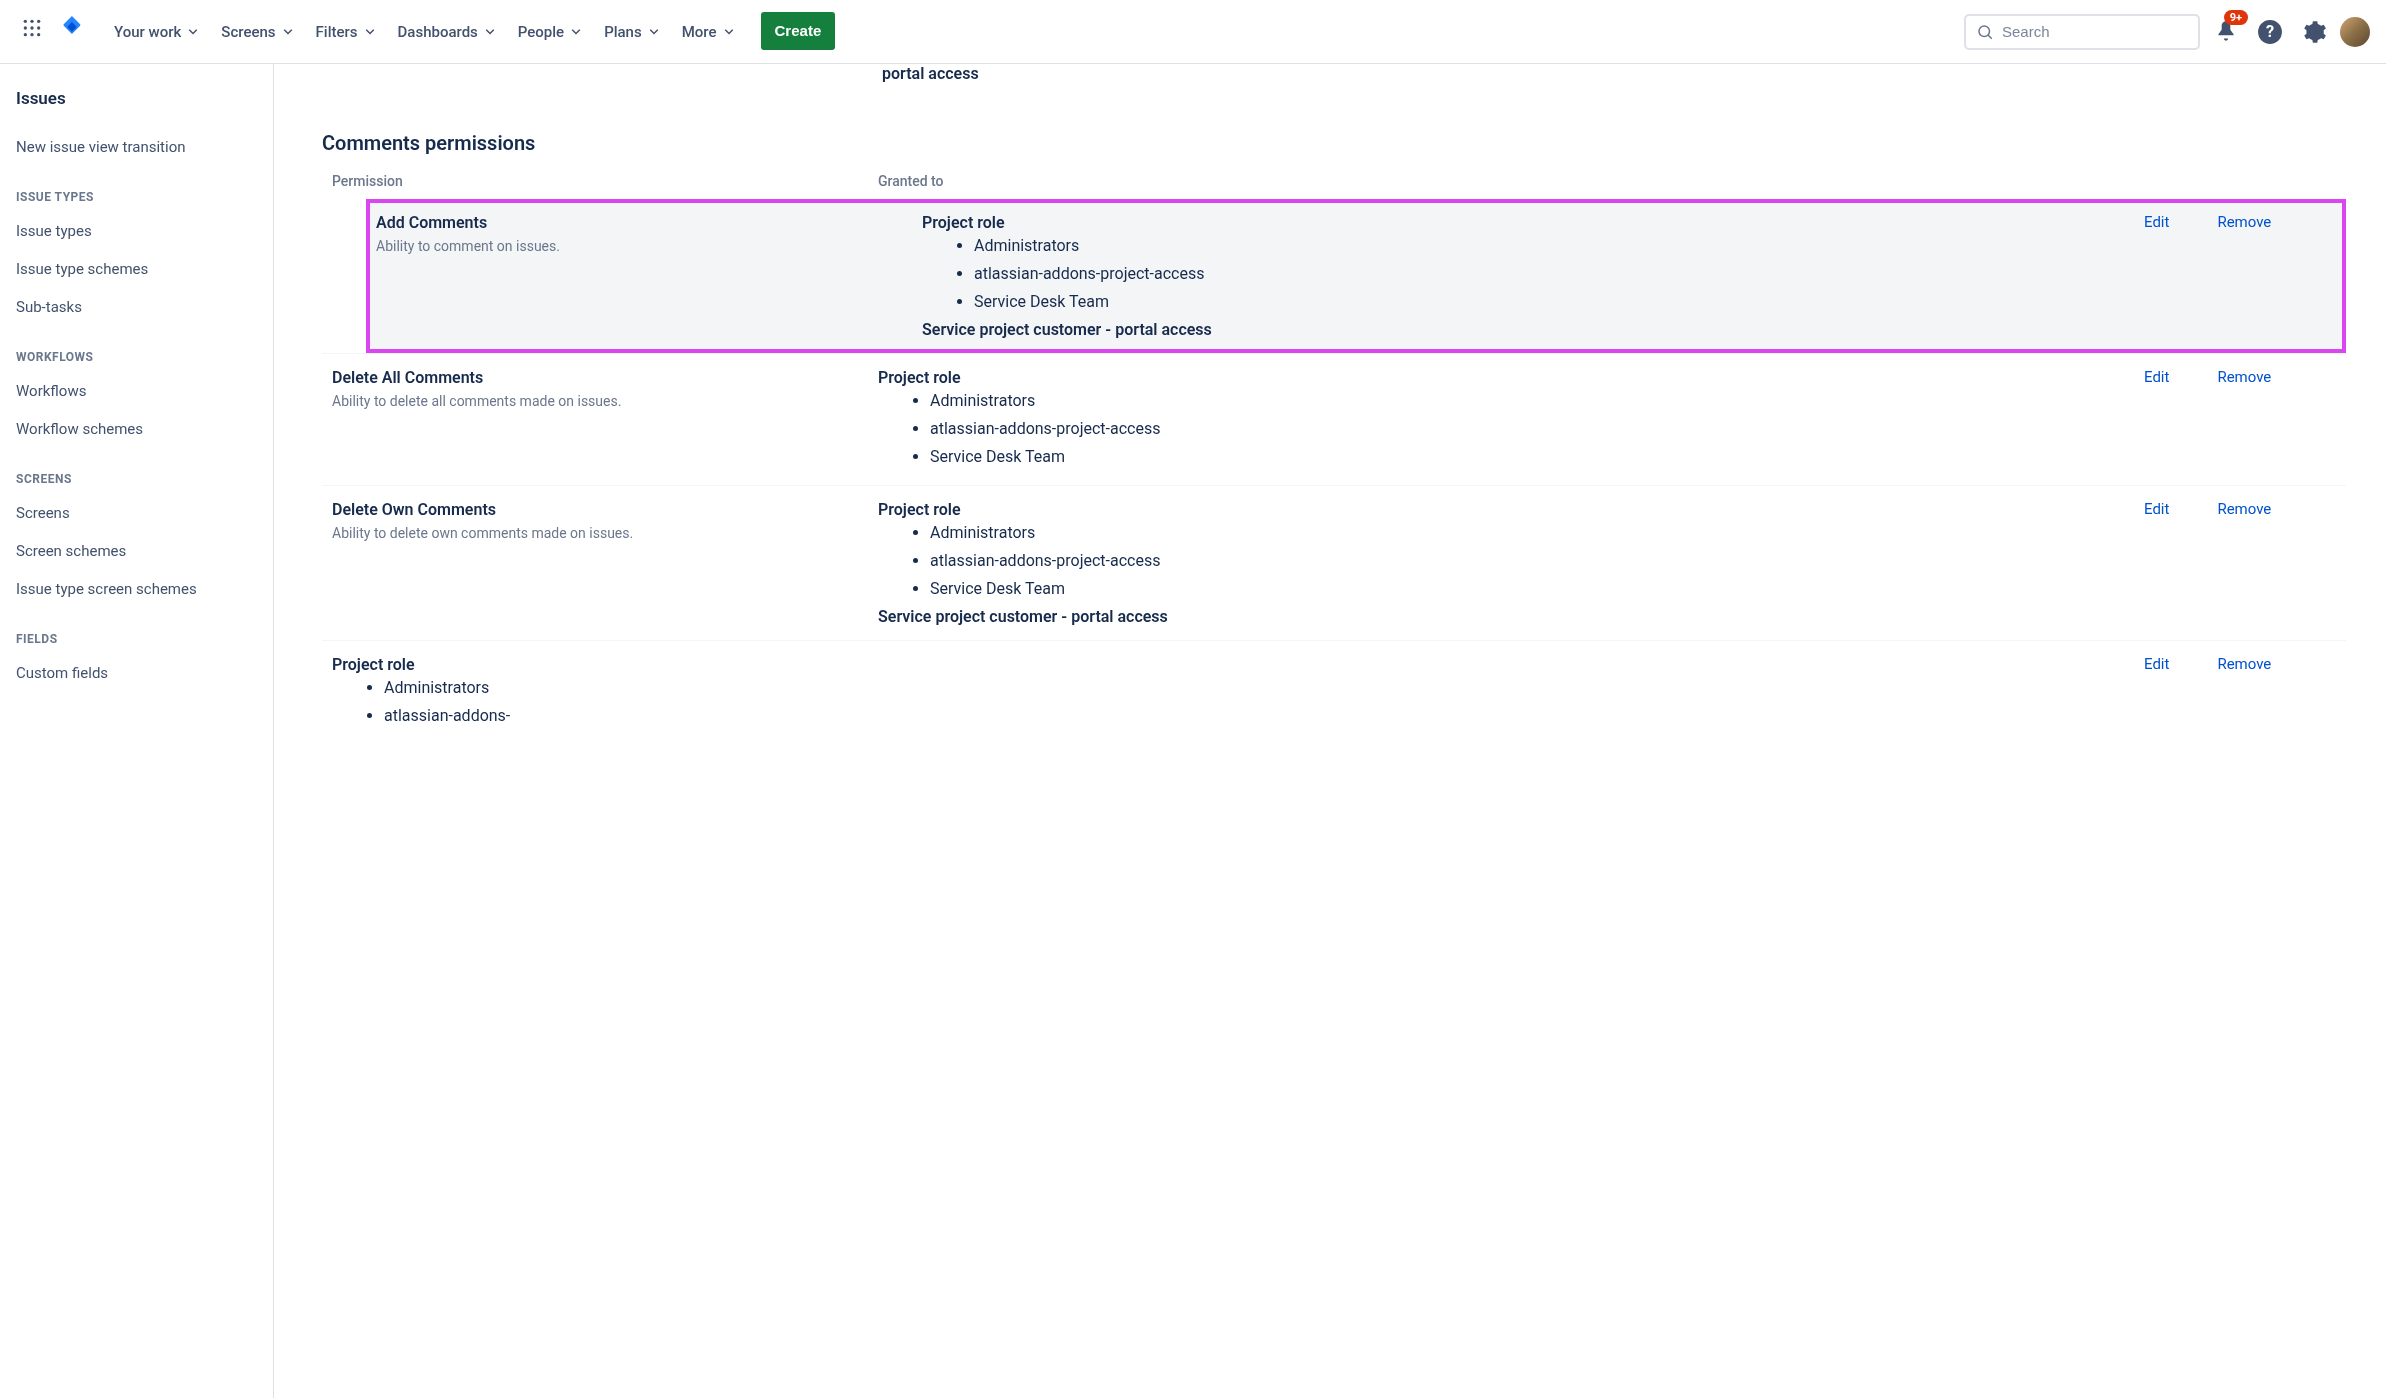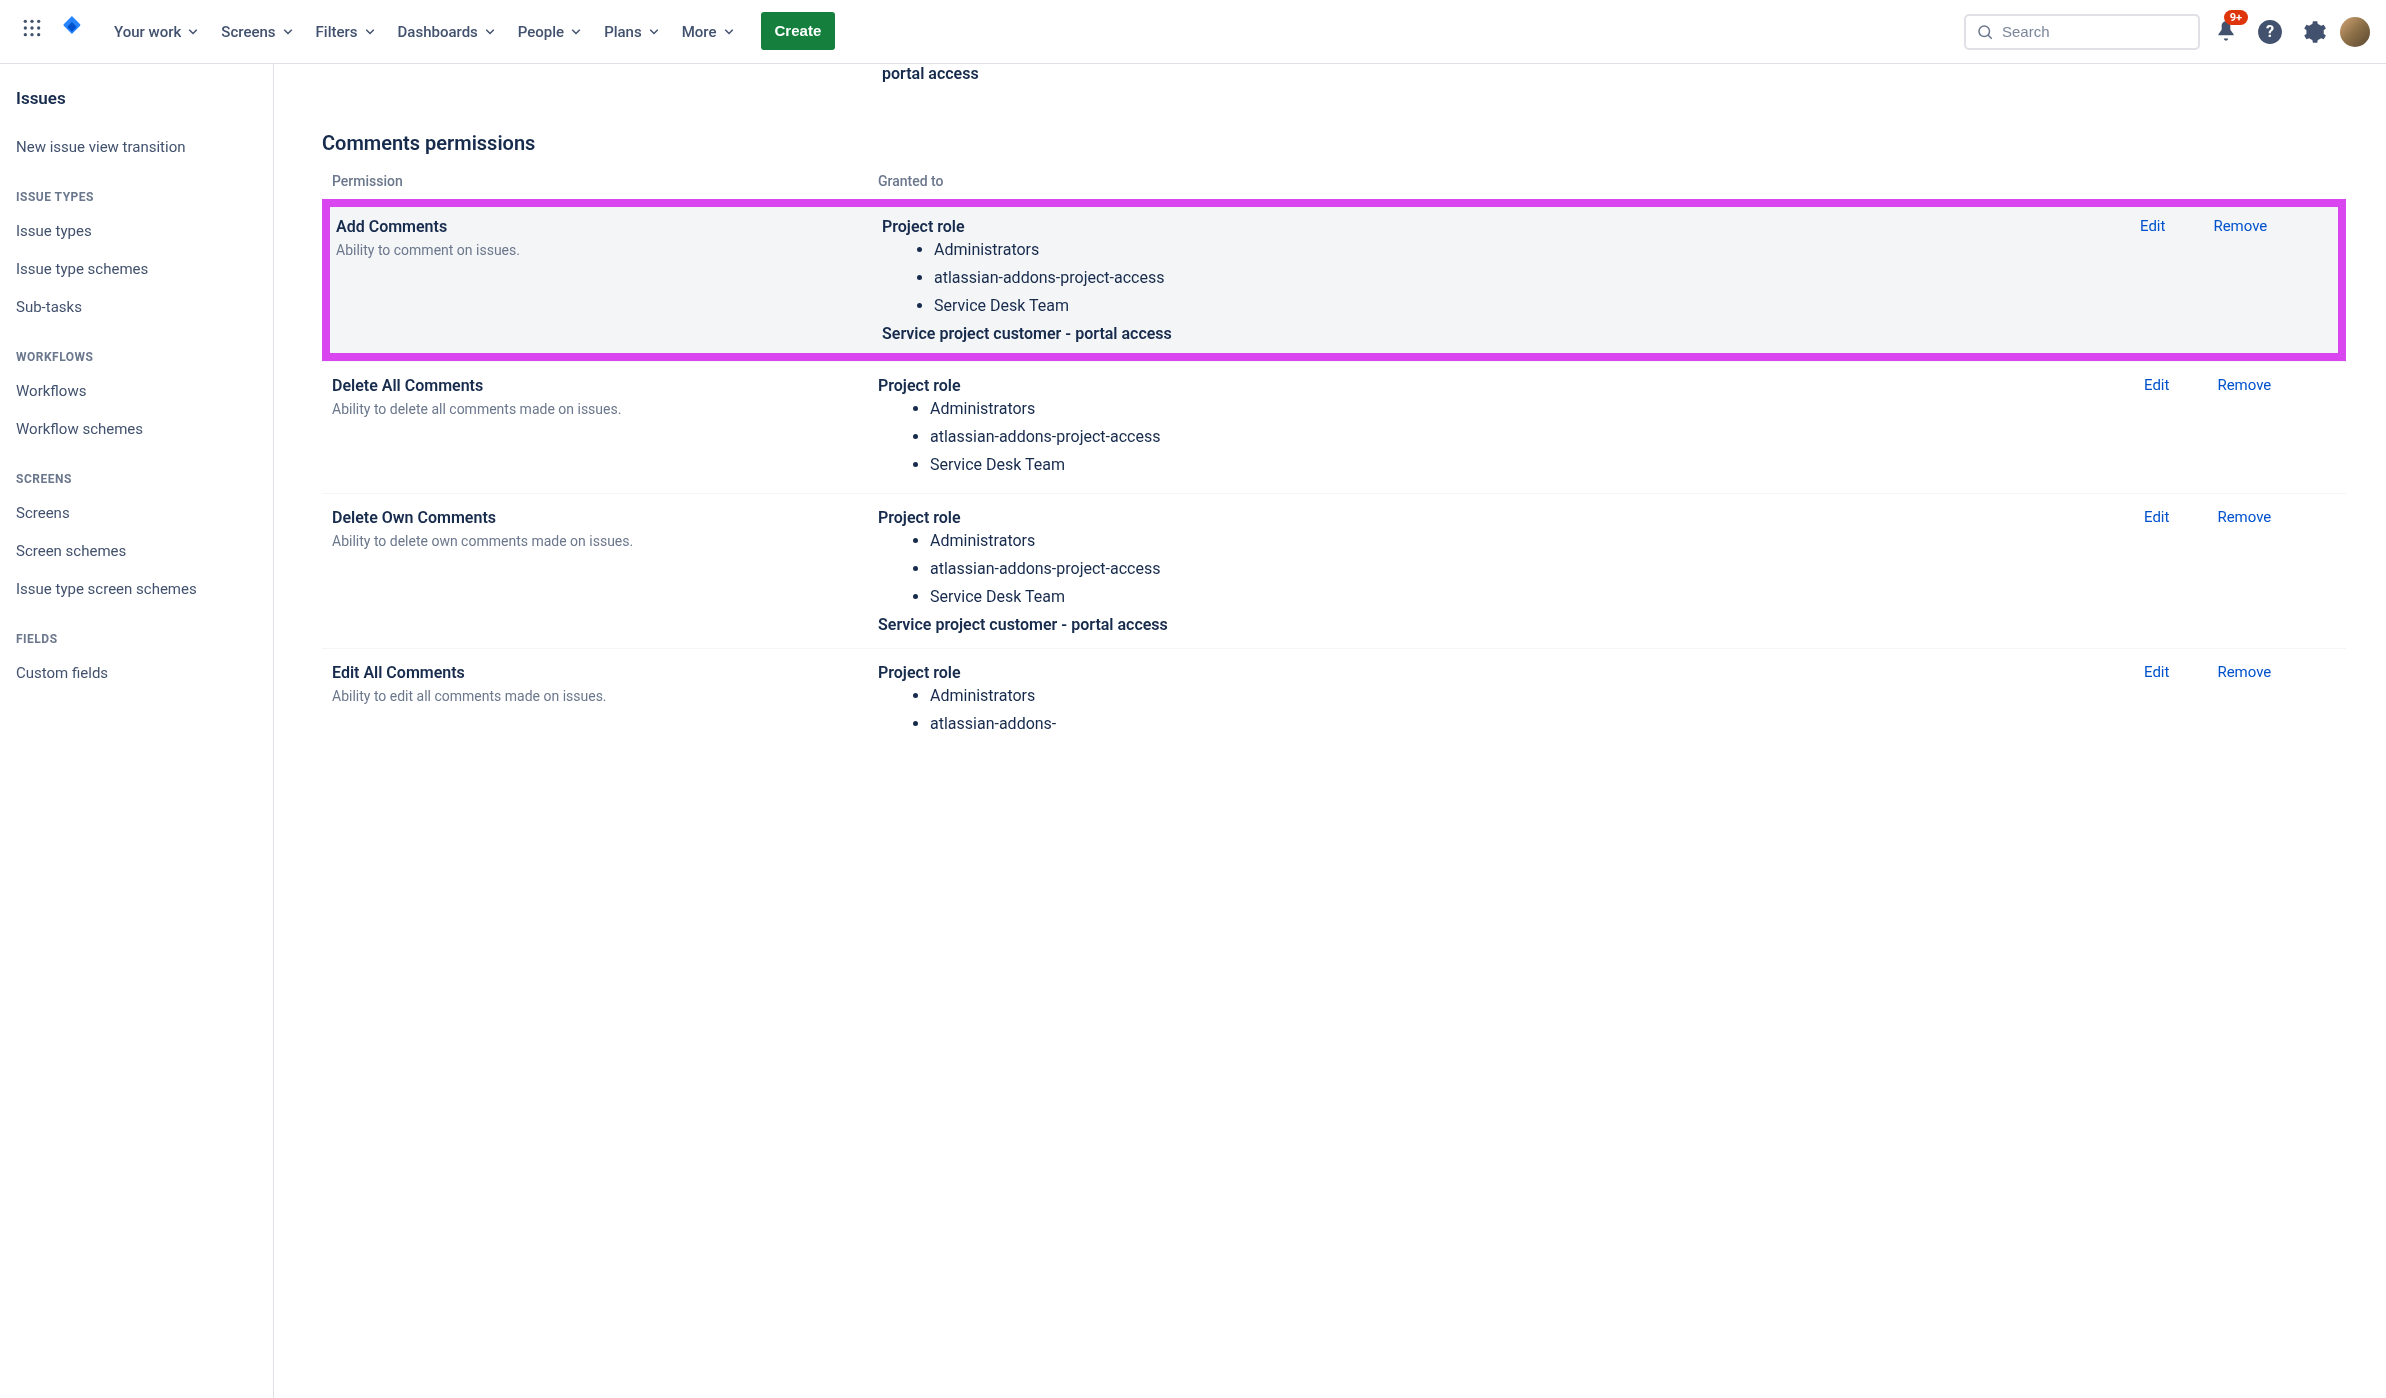--- a/index.html
+++ b/index.html
@@ -120,23 +120,24 @@
     }
     .col-perm { flex: 0 0 546px; }
     .col-grant { flex: 1; }
     .col-actions { flex: 0 0 200px; display: flex; gap: 48px; padding-left: 8px; }
     
     .perm-row {
       display: flex; padding: 14px 10px;
       border-top: 1px solid #F4F5F7;
     }
     .perm-row.highlighted {
-      border: 8px solid #d946ef;
+      border: 4px solid #d946ef;
       background: #F4F5F7;
       padding: 10px 6px;
+      margin-left: 44px;
     }
     .perm-name {
       font-size: 16px; font-weight: 600; color: #172B4D;
       padding-bottom: 6px;
     }
     .perm-desc {
       font-size: 14px; color: #6B778C;
     }
     .grant-label {
       font-size: 16px; font-weight: 600; color: #172B4D;
@@ -349,24 +350,20 @@
                 <li>Service Desk Team</li>
               </ul>
               <div class="grant-extra">Service project customer - portal access</div>
             </div>
             <div class="col-actions">
               <span class="action-link">Edit</span>
               <span class="action-link">Remove</span>
             </div>
           </div>
           <div class="perm-row">
-            <div class="col-perm">
-              <div class="perm-name">Edit All Comments</div>
-              <div class="perm-desc">Ability to edit all comments made on issues.</div>
-            </div>
             <div class="col-grant">
               <div class="grant-label">Project role</div>
               <ul class="grant-list">
                 <li>Administrators</li>
                 <li>atlassian-addons-</li>
               </ul>
             </div>
             <div class="col-actions">
               <span class="action-link">Edit</span>
               <span class="action-link">Remove</span>

